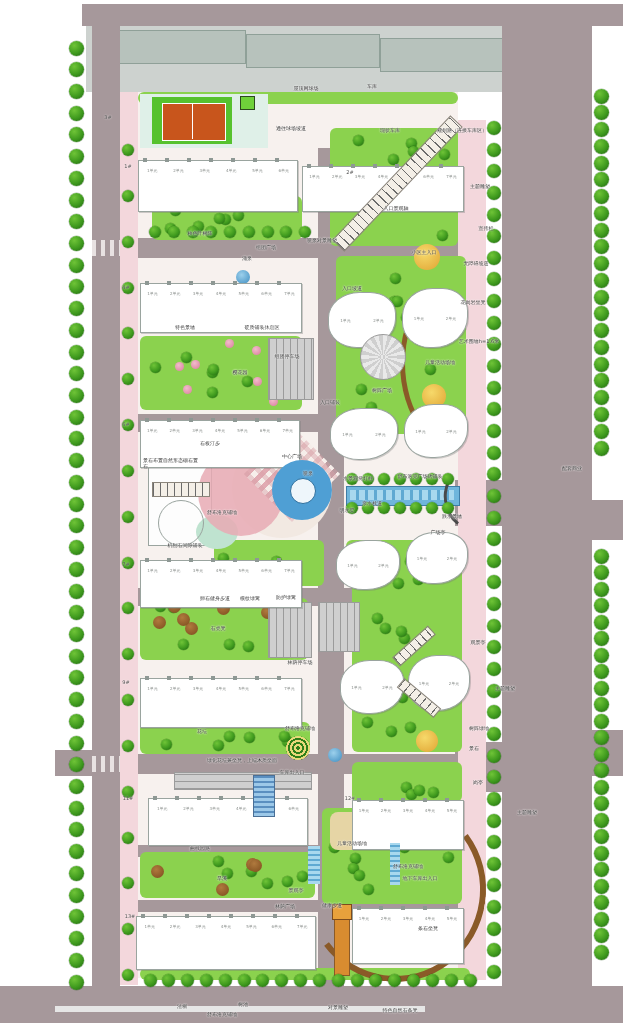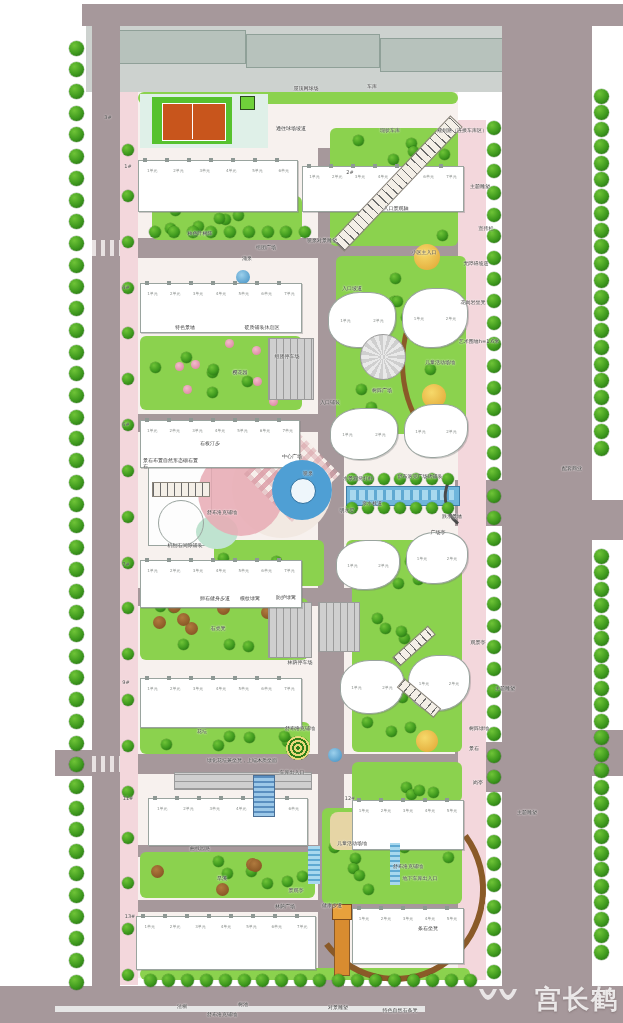--- a/index.html
+++ b/index.html
@@ -619,20 +619,13 @@
   <div class="abs" style="left:390px;top:843px;width:10px;height:42px;background:repeating-linear-gradient(0deg,#a8d8ee 0 3px,#5fa9d2 3px 5px);z-index:15;"></div>
   <div class="abs" style="left:360px;top:334px;width:44px;height:44px;border-radius:50%;background:repeating-conic-gradient(#e9e9e9 0 12deg,#cfcfcf 12deg 24deg);border:1px solid #9a9a9a;z-index:15;"></div>
   <div class="abs zebra" style="left:92px;top:240px;width:28px;height:16px;z-index:11;"></div>
   <div class="abs zebra" style="left:92px;top:756px;width:28px;height:16px;z-index:11;"></div>
   <div class="abs" style="left:55px;top:1006px;width:370px;height:6px;background:#e6e6e6;z-index:11;"></div>
 
   <div class="lbl wrap" id="two-line-label" style="left: 172px; top: 463px;">景石布置自然形态砌石置石</div>
 </div>
 
 <div id="watermark">
-  <div id="wm-row1">
-    <svg width="54" height="26" viewBox="0 0 54 26">
-      <path d="M4 2 Q13 24 22 2 L18 2 Q13 14 8 2 Z" fill="rgba(255,255,255,.75)"></path>
-      <path d="M24 2 Q33 24 42 2 L38 2 Q33 14 28 2 Z" fill="rgba(255,255,255,.75)"></path>
-    </svg>
-    <span id="wm-name">宫长鹤</span>
-  </div>
 </div>
 
 </body></html>

